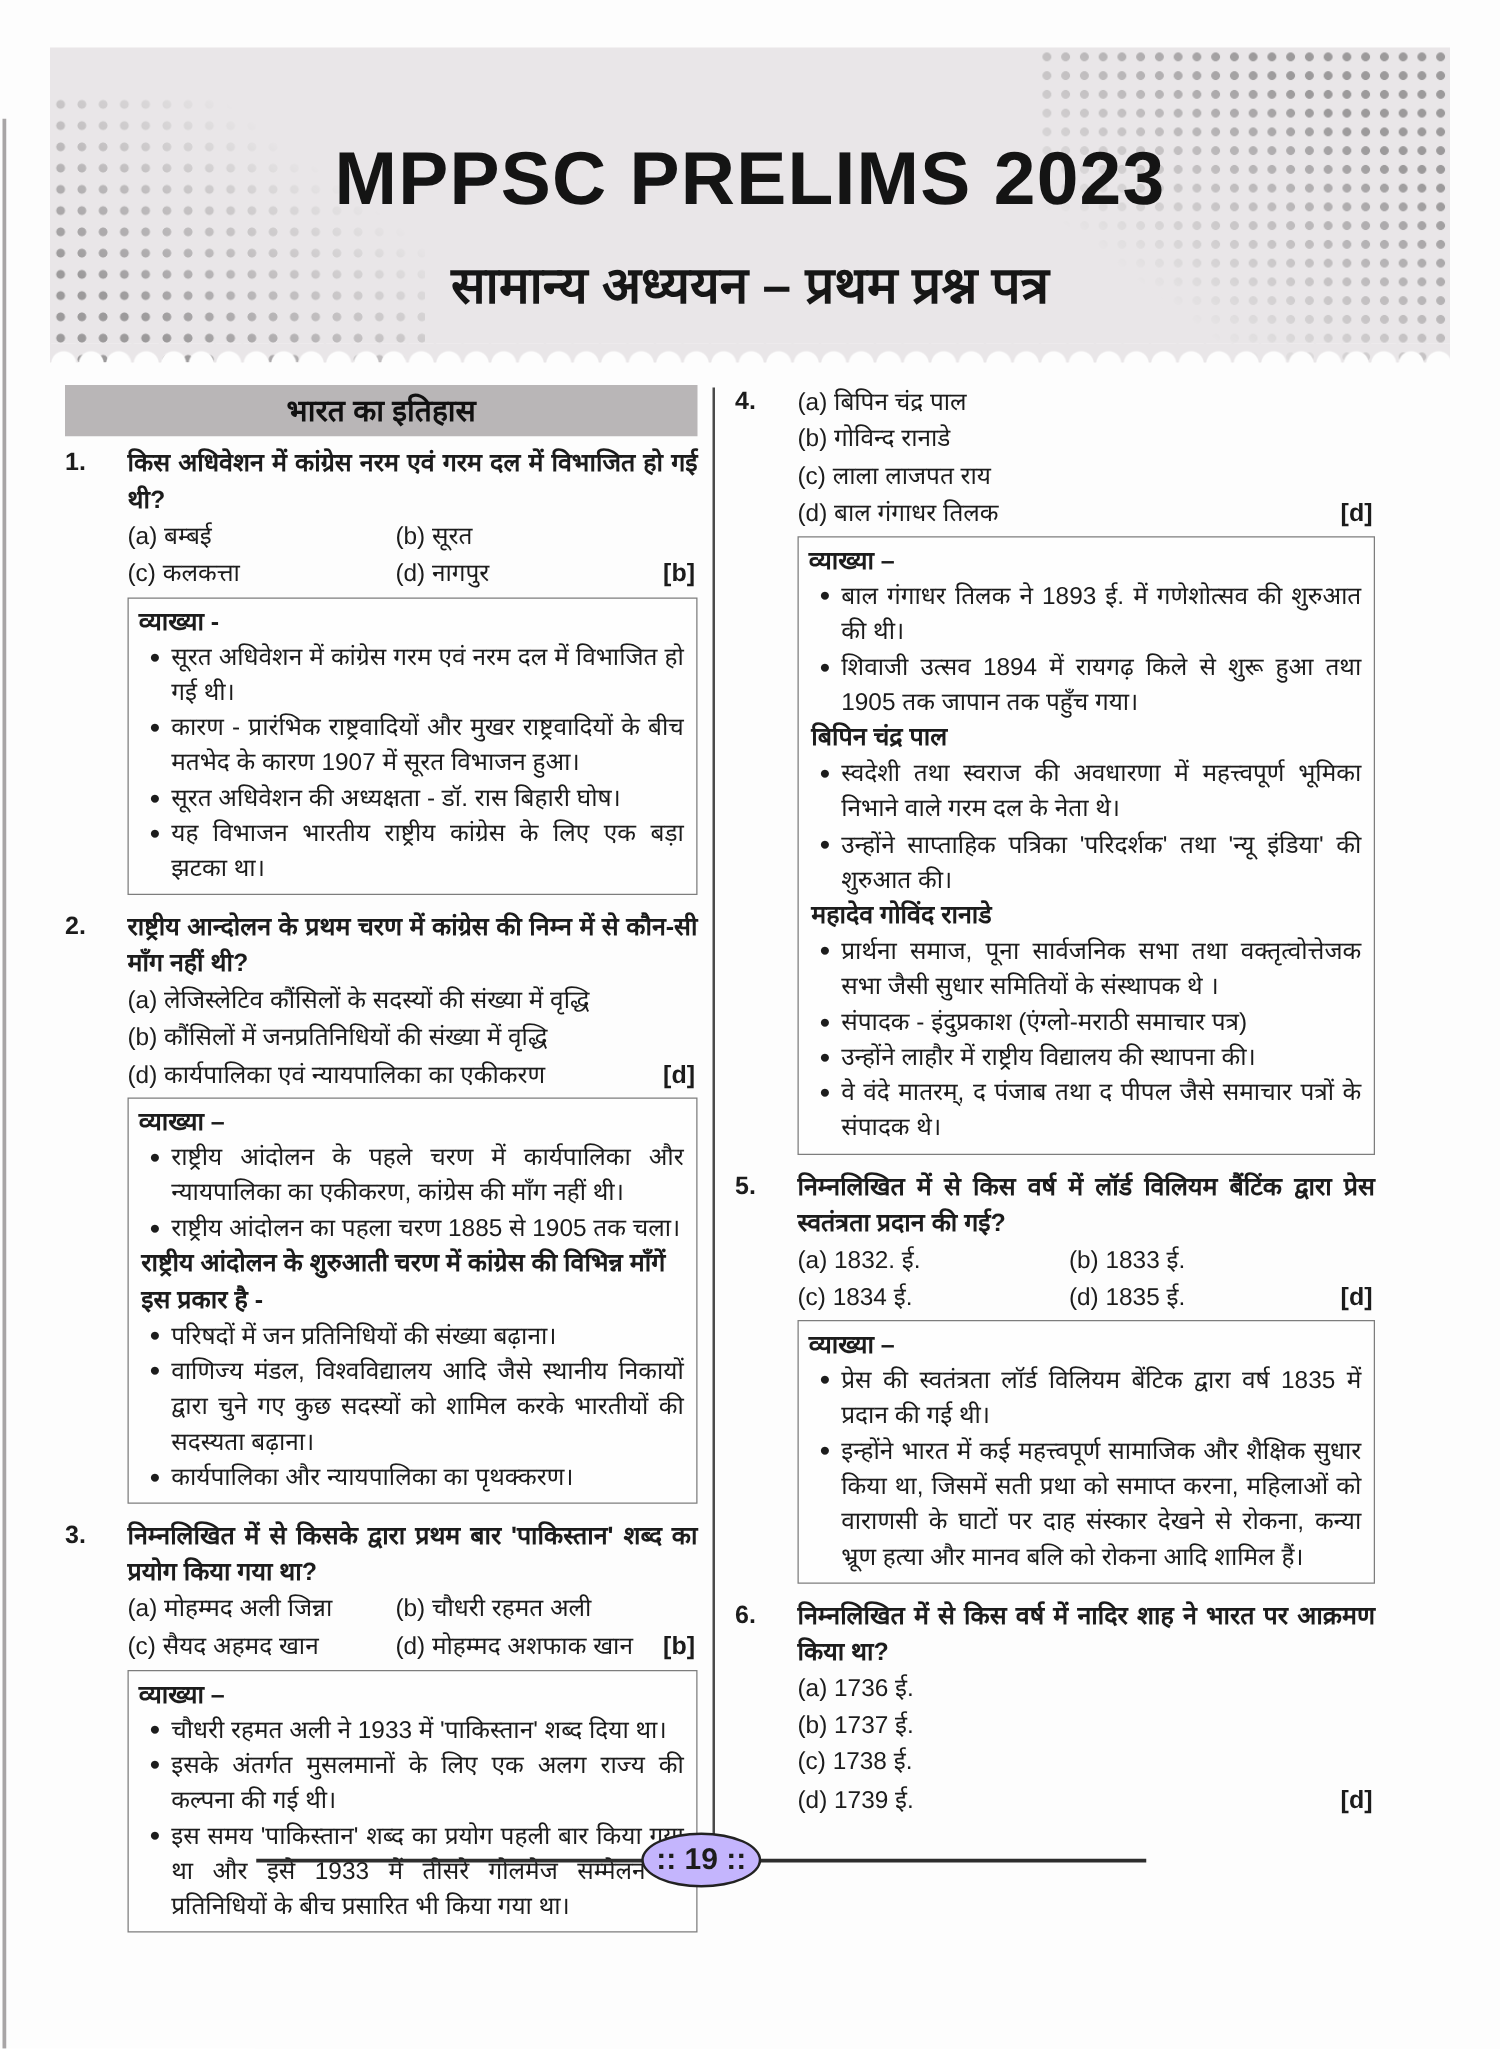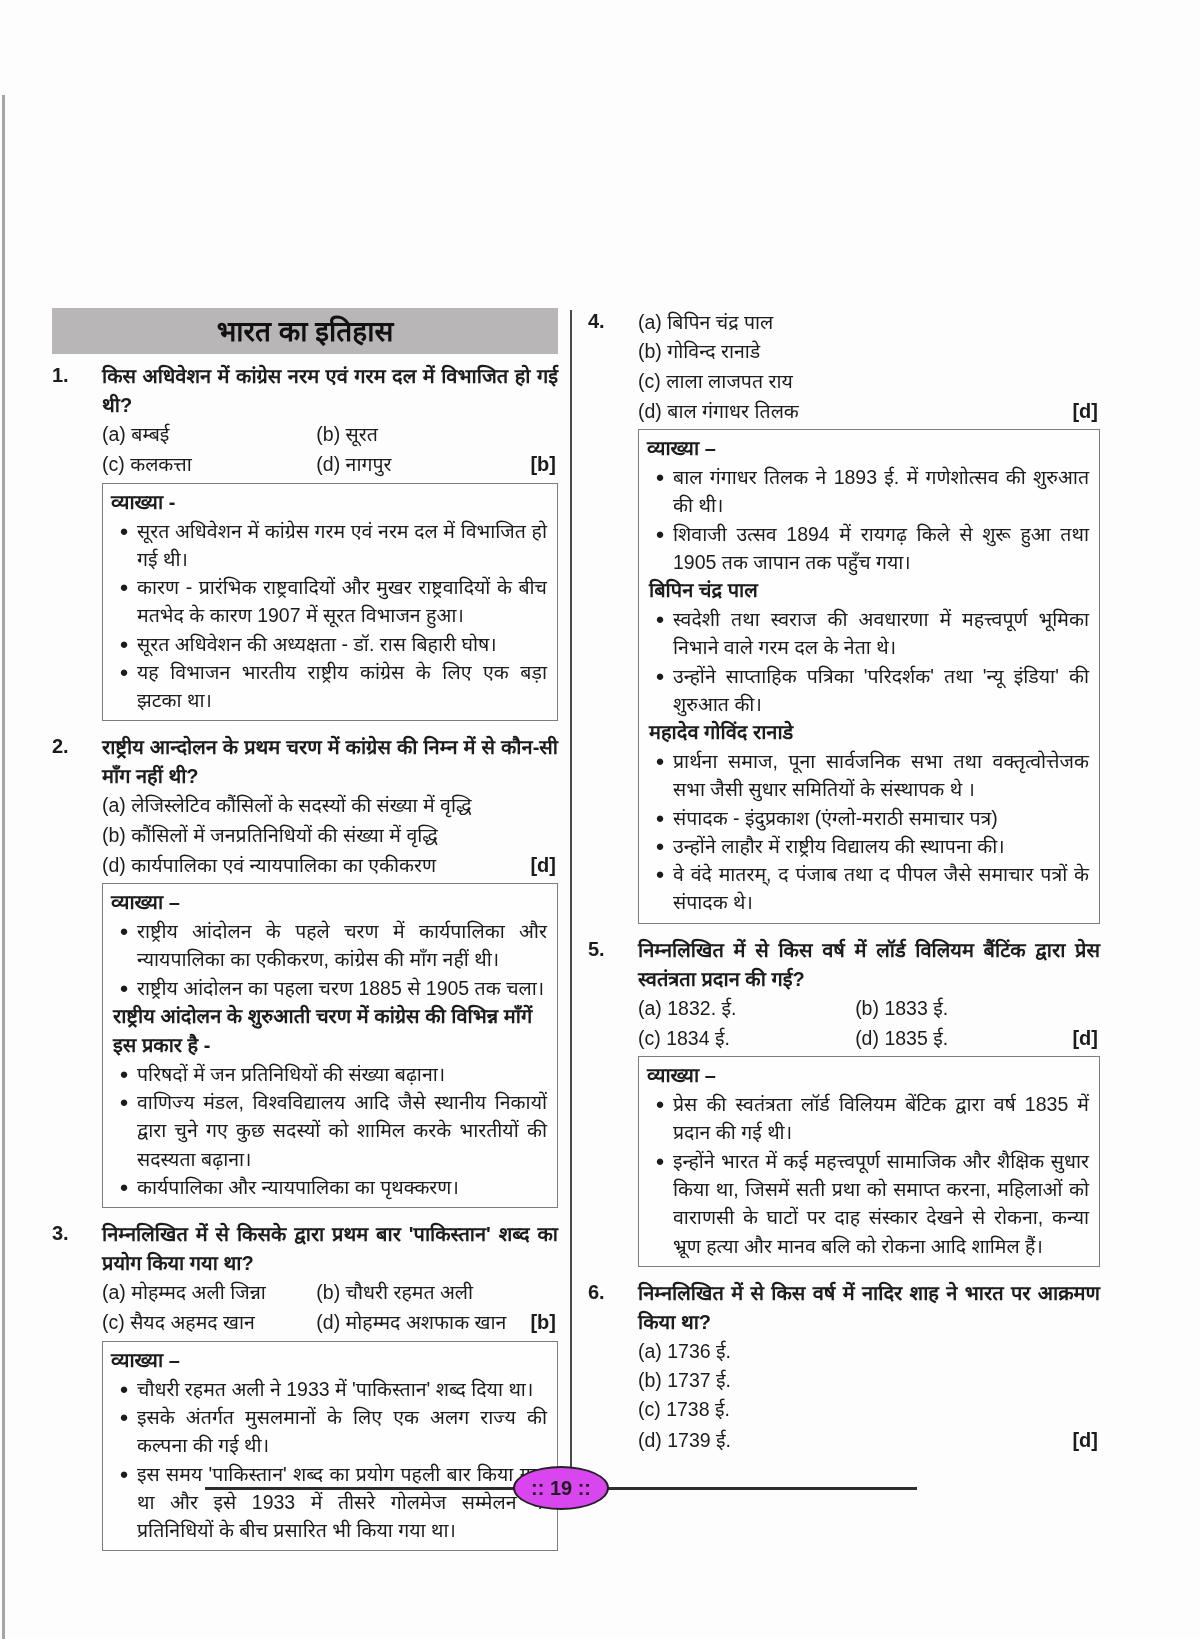--- a/index.html
+++ b/index.html
@@ -26,21 +26,21 @@
   .banner h2 { position:absolute; top:160px; left:0; width:100%; text-align:center;
                font-size:41px; font-weight:700; color:#161616; }
 
   
   .content { position:absolute; top:308px; left:52px; width:1108px; display:flex; }
   .column { width:506px; }
   .column.right { margin-left:30px; width:512px; }
   .divider { position:absolute; left:518px; top:2px; width:2px; height:1160px; background:#4a4a4a; }
   .content { }
 
-  .section-bar { background:#b9b6b7; text-align:center; font-weight:700; font-size:28px;
+  .section-bar { background:#b9b6b7; text-align:center; font-weight:700; font-size:24px;
                  padding:3px 0 5px; margin-bottom:8px; color:#111; }
 
   .question { display:flex; margin-bottom:4px; }
   .q-num { flex:0 0 50px; font-weight:700; font-size:20px; padding-top:2px; }
   .q-body { flex:1; }
   .q-text { font-weight:700; font-size:20px; line-height:1.45; text-align:justify; }
   .opt-row { display:flex; font-size:19.5px; line-height:1.5; align-items:baseline; }
   .opt-a { flex:0 0 47%; }
   .opt-row.one .opt-a { flex:1; }
   .opt-b { flex:1; }
@@ -50,31 +50,38 @@
              padding:4px 10px 6px 8px; }
   .ex-title { font-weight:700; font-size:20px; margin-bottom:2px; }
   .bullet { display:flex; font-size:19.5px; line-height:1.45; }
   .bullet .dot { flex:0 0 26px; text-align:center; font-size:15px; padding-top:3px; }
   .bullet .btxt { flex:1; text-align:justify; }
   .subhead { font-weight:700; font-size:20px; line-height:1.45; margin-left:2px; }
   .btxt b { font-weight:400; }
 
   
   .footer-line { position:absolute; left:205px; top:1487px; width:712px; height:3px; background:#2e2e2e; }
-  .page-num { position:absolute; left:513px; top:1466px; width:96px; height:44px; background:#d946ef;
+  .page-num { position:absolute; left:513px; top:1466px; width:96px; height:44px; background:#c4b5fd;
               border:2.5px solid #222; border-radius:50%; text-align:center;
-              font-weight:700; font-size:20px; line-height:40px; z-index:2; }
+              font-weight:700; font-size:24px; line-height:40px; z-index:2; }
 </style>
 </head>
 <body>
 
 <div class="page">
 
   <div class="left-edge"></div>
 
+  <div class="banner">
+    <div class="dots dots-tr"></div>
+    <div class="dots dots-bl"></div>
+    <div class="scallop"></div>
+    <h1>MPPSC PRELIMS 2023</h1>
+    <h2>सामान्य अध्ययन – प्रथम प्रश्न पत्र</h2>
+  </div>
 
   <div class="content">
     <div class="column left" id="col-1">
       <div class="section-bar">
         <span>भारत का इतिहास</span>
       </div>
     <div class="question">
           <div class="q-num">1.</div>
           <div class="q-body">
             <div class="q-text">किस अधिवेशन में कांग्रेस नरम एवं गरम दल में विभाजित हो गई थी?</div>

